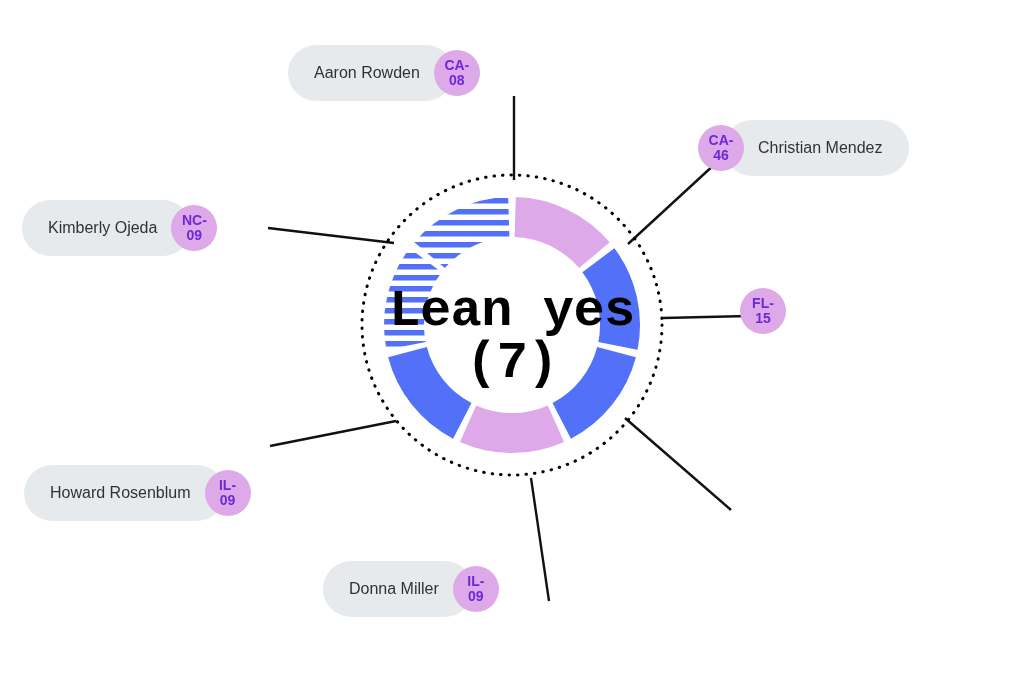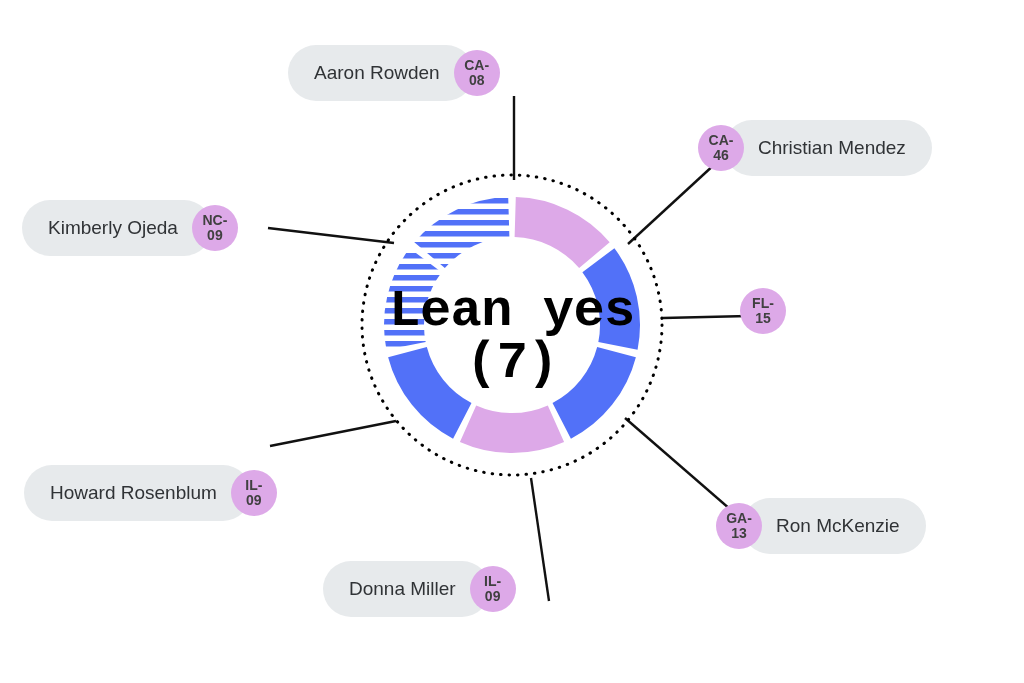--- a/index.html
+++ b/index.html
@@ -60,30 +60,30 @@
     background: #e7eaec;
     border-radius: 28px;
     height: 56px;
     display: flex;
     align-items: center;
     box-sizing: border-box;
     padding: 0 26px;
   }
   .pill-name {
     font-family: "Liberation Sans", sans-serif;
-    font-size: 19px;
+    font-size: 16px;
     color: #303336;
     white-space: nowrap;
   }
   .badge {
     width: 46px;
     height: 46px;
     border-radius: 50%;
     background: #dda9e8;
-    color: #404040;
+    color: #6d28d9;
     display: flex;
     flex-direction: column;
     align-items: center;
     justify-content: center;
     font-family: "Liberation Sans", sans-serif;
     font-weight: bold;
     font-size: 14px;
     line-height: 15px;
     flex: 0 0 auto;
     z-index: 3;
@@ -156,29 +156,20 @@
     </div>
   </div>
 
   <div class="node badge-left" style="left:740px; top:288px;flex-direction:column;">
     <div class="badge">
       <span>FL-</span>
       <span>15</span>
     </div>
   </div>
 
-  <div class="node badge-left" style="left:716px; top:498px;">
-    <div class="badge">
-      <span>GA-</span>
-      <span>13</span>
-    </div>
-    <div class="pill">
-      <span class="pill-name">Ron McKenzie</span>
-    </div>
-  </div>
 
   <div class="node badge-right" style="left:323px; top:561px;">
     <div class="pill">
       <span class="pill-name">Donna Miller</span>
     </div>
     <div class="badge">
       <span>IL-</span>
       <span>09</span>
     </div>
   </div>

